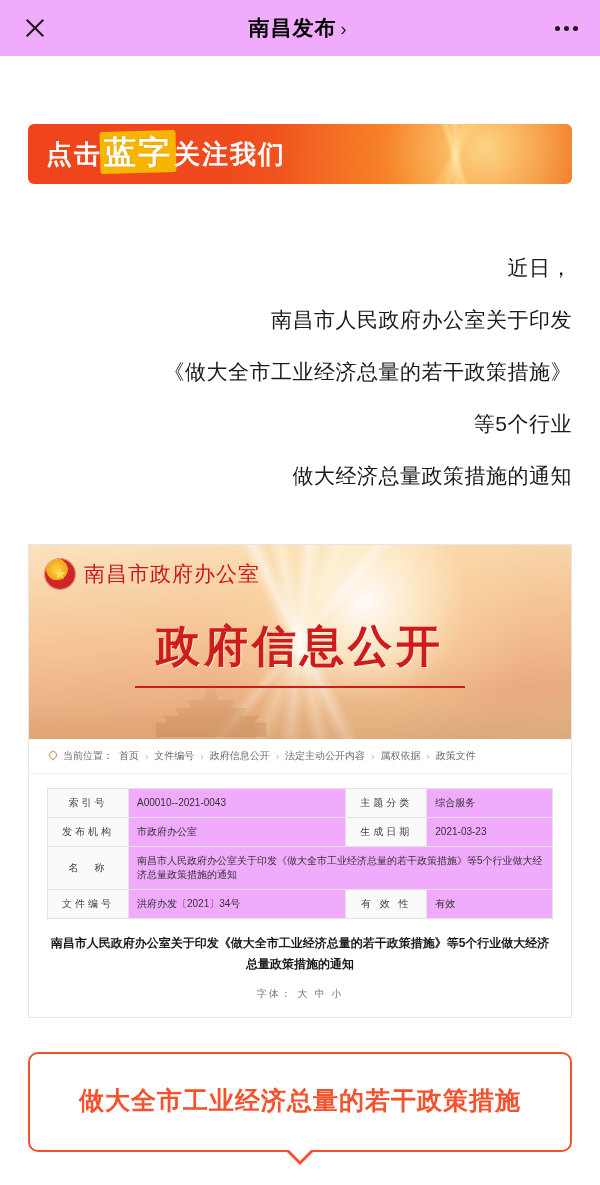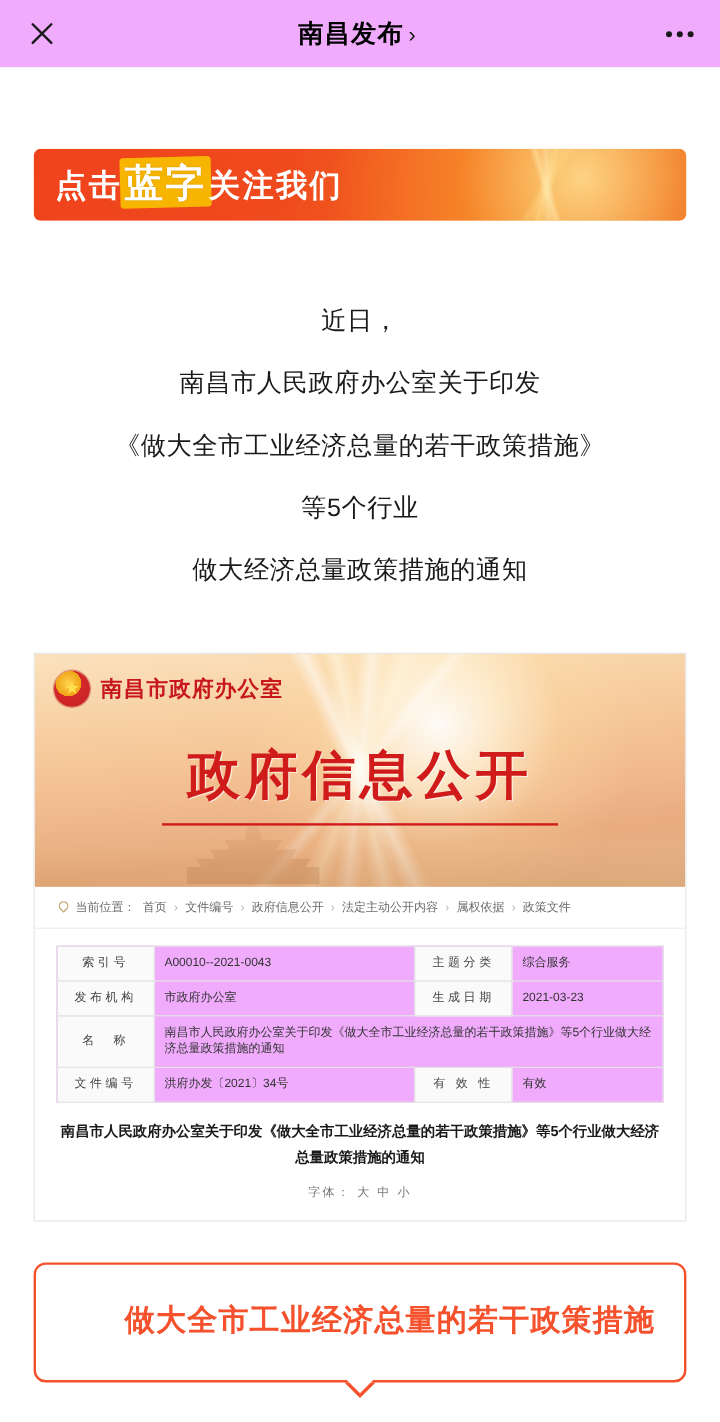--- a/index.html
+++ b/index.html
@@ -148,21 +148,21 @@
 
   
   .para {
     margin-top: 58px;
     text-align: center;
     font-size: 21px;
     line-height: 52px;
     color: #1a1a1a;
     letter-spacing: 0.5px;
   }
-  .para div { white-space: nowrap; }
+  .para div { white-space: nowrap; text-align: right; }
 
   
   .gov-card {
     margin-top: 42px;
     border: 1px solid #e6e6e6;
     background: #fff;
     overflow: hidden;
   }
   .gov-hero {
     height: 194px;
@@ -224,22 +224,22 @@
     content: "★";
     position: absolute;
     left: 0; right: 0; top: 50%;
     transform: translateY(-52%);
     text-align: center;
     font-size: 15px;
     color: #ffe14d;
     line-height: 1;
   }
   .gov-emblem-text {
-    font-size: 18px;
-    font-weight: bold;
+    font-size: 21px;
+    font-weight: normal;
     color: #c8171c;
     letter-spacing: 1px;
     white-space: nowrap;
   }
   .gov-bigtitle {
     position: absolute;
     left: 0; right: 0;
     top: 72px;
     text-align: center;
     z-index: 3;
@@ -340,21 +340,21 @@
     border-radius: 10px;
     padding: 22px 24px 26px;
     box-sizing: border-box;
   }
   .callout-text {
     font-size: 25px;
     font-weight: bold;
     color: #f4512c;
     line-height: 48px;
     letter-spacing: 1px;
-    text-align: right;
+    text-align: center;
   }
   .callout-arrow {
     position: absolute;
     left: 50%;
     bottom: -13px;
     transform: translateX(-50%);
     width: 0; height: 0;
     border-left: 13px solid transparent;
     border-right: 13px solid transparent;
     border-top: 13px solid #f4512c;

